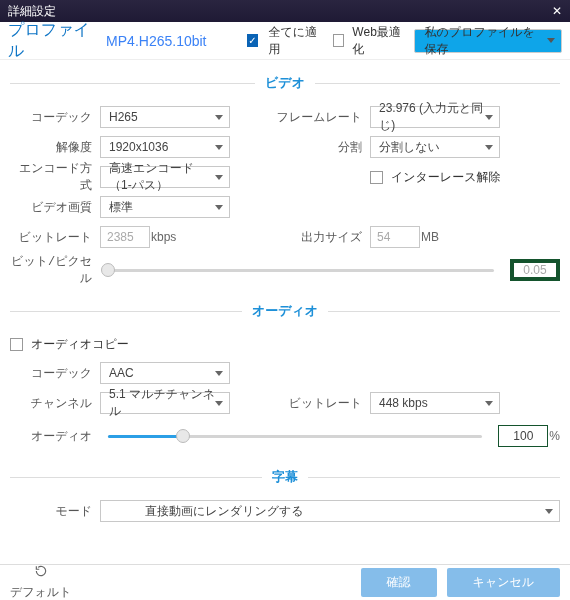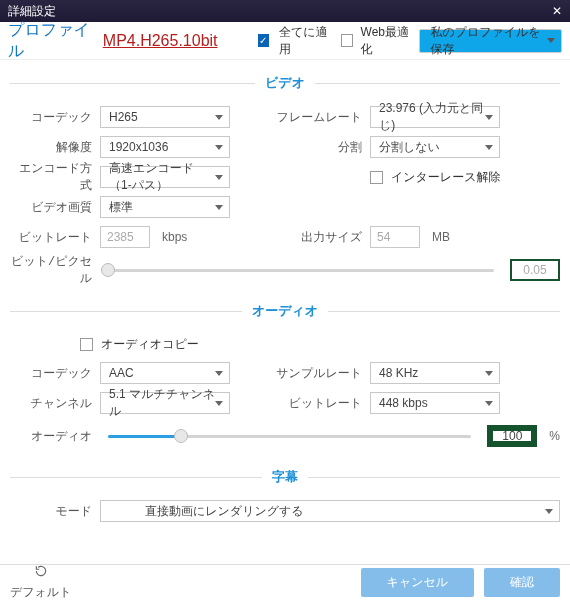--- a/index.html
+++ b/index.html
@@ -1,54 +1,54 @@
 <!DOCTYPE html>
 <html><head>
 <meta charset="utf-8">
 <style>
   * { box-sizing: border-box; margin: 0; padding: 0; font-family: "Segoe UI", "Meiryo", sans-serif; }
   body { width: 570px; height: 600px; background: #fff; font-size: 12px; color: #333; overflow: hidden; position: relative; }
   .titlebar { background: linear-gradient(to bottom, #2a2540, #1f1a35); color: #fff; height: 22px; line-height: 22px; padding: 0 8px; font-size: 12px; display: flex; justify-content: space-between; align-items: center; }
   .titlebar .close-x { cursor: pointer; font-size: 12px; }
   .headerbar { height: 38px; display: flex; align-items: center; padding: 0 8px; gap: 10px; border-bottom: 1px solid #eee; }
   .hb-profile-label { color: #1076c6; font-size: 16px; }
-  .hb-profile-value { color: #b91c1c; font-size: 16px; text-decoration: underline; }
+  .hb-profile-value { color: #3b82f6; font-size: 14px; }
   .hb-spacer-s { flex: 0 0 20px; }
   .chk { width: 13px; height: 13px; border: 1px solid #999; display: inline-flex; align-items: center; justify-content: center; background: #fff; cursor: pointer; }
   .chk.checked { background: #0a63b5; border-color: #0a63b5; }
   .chk.checked::after { content: "✓"; color: #fff; font-size: 10px; line-height: 1; }
   .chk-label { font-size: 12px; color: #333; }
   .hb-right { margin-left: auto; display: flex; align-items: center; gap: 8px; }
   .save-btn { background: #0ea5e9; border: 1px solid #ccc; display: flex; align-items: center; padding: 0 6px 0 10px; height: 24px; cursor: pointer; gap: 6px; border-radius: 2px; }
   .save-btn .caret { width: 0; height: 0; border-left: 4px solid transparent; border-right: 4px solid transparent; border-top: 5px solid #555; }
   .section-divider { display: flex; align-items: center; margin: 14px 10px 10px; }
   .section-divider .line { flex: 1; height: 1px; background: #ddd; }
   .section-divider .label { color: #1e90d8; font-size: 13px; padding: 0 10px; font-weight: bold; }
   .form-area { padding: 0 10px; }
   .row { display: flex; align-items: center; height: 30px; }
   .col-left { width: 260px; display: flex; align-items: center; }
   .col-right { flex: 1; display: flex; align-items: center; }
   .field-label { width: 90px; text-align: right; color: #555; font-size: 12px; padding-right: 8px; font-family: Liberation Mono, monospace; }
   .select { flex: 1; max-width: 130px; height: 22px; border: 1px solid #c8c8c8; background: #fff; display: flex; align-items: center; justify-content: space-between; padding: 0 6px 0 8px; cursor: pointer; font-size: 12px; color: #444; }
   .select.wide { max-width: none; flex: 1; padding-left: 44px; }
   .select .caret { width: 0; height: 0; border-left: 4px solid transparent; border-right: 4px solid transparent; border-top: 5px solid #666; }
-  .unit { font-size: 12px; color: #666; margin-left: 12px; }
+  .unit { font-size: 12px; color: #666; margin-left: 1px; }
   .input-box { width: 50px; height: 22px; border: 1px solid #c8c8c8; background: #fff; display: flex; align-items: center; padding: 0 6px; color: #aaa; font-size: 12px; }
   .slider-wrap { flex: 1; display: flex; align-items: center; margin: 0 8px; position: relative; }
   .slider-track { flex: 1; height: 3px; background: #d4d4d4; border-radius: 2px; position: relative; }
   .slider-track .fill { position: absolute; left: 0; top: 0; bottom: 0; background: #2b9fe6; border-radius: 2px; }
   .slider-thumb { position: absolute; top: 50%; width: 14px; height: 14px; border-radius: 50%; background: #e8e8e8; border: 1px solid #bbb; transform: translate(-50%, -50%); cursor: pointer; }
-  .bpp-box { width: 50px; height: 22px; border: 2px solid #14532d; color: #aaa; font-size: 12px; display: flex; align-items: center; justify-content: center; margin-left: 8px; }
-  .vol-box { width: 50px; height: 22px; border: 6px solid #14532d; color: #444; font-size: 12px; display: flex; align-items: center; justify-content: center; margin-left: 8px; }
+  .bpp-box { width: 50px; height: 22px; border: 4px solid #14532d; color: #aaa; font-size: 12px; display: flex; align-items: center; justify-content: center; margin-left: 8px; }
+  .vol-box { width: 50px; height: 22px; border: 1px solid #14532d; color: #444; font-size: 12px; display: flex; align-items: center; justify-content: center; margin-left: 8px; }
   .footer { position: absolute; left: 0; right: 0; bottom: 0; height: 36px; border-top: 1px solid #ddd; display: flex; align-items: center; padding: 0 10px; background: #fff; }
   .footer .reset { display: flex; align-items: center; gap: 6px; color: #555; cursor: pointer; font-size: 12px; flex-direction: column; }
   .footer .reset svg { width: 14px; height: 14px; }
   .footer .actions { margin-left: auto; display: flex; gap: 10px; }
   .footer .btn { padding: 6px 26px; background: #85bdea; color: #fff; font-size: 12px; cursor: pointer; border-radius: 2px; }
-  .checkbox-row { display: flex; align-items: center; gap: 8px; margin-left: 70px; height: 28px; }
+  .checkbox-row { display: flex; align-items: center; gap: 8px; height: 28px; }
   .standalone-check { display: flex; align-items: center; gap: 8px; }
 </style>
 </head>
 <body>
 
 <div class="titlebar">
   <span>詳細設定</span>
   <span class="close-x">✕</span>
 </div>
 
@@ -182,27 +182,20 @@
   </div>
 
   <div class="row">
     <div class="col-left">
       <div class="field-label">コーデック</div>
       <div class="select">
         <span>AAC</span>
         <span class="caret"></span>
       </div>
     </div>
-    <div class="col-right">
-      <div class="field-label" style="width:100px">サンプルレート</div>
-      <div class="select">
-        <span>48 KHz</span>
-        <span class="caret"></span>
-      </div>
-    </div>
   </div>
 
   <div class="row">
     <div class="col-left">
       <div class="field-label">チャンネル</div>
       <div class="select">
         <span>5.1 マルチチャンネル</span>
         <span class="caret"></span>
       </div>
     </div>
@@ -247,16 +240,16 @@
 </div>
 
 <div class="footer">
   <div class="reset">
     <svg viewBox="0 0 24 24">
         <path fill="none" stroke="#666" stroke-width="2" d="M4 12a8 8 0 1 0 3-6.2M4 4v5h5"></path>
       </svg>
     <span>デフォルト</span>
   </div>
   <div class="actions">
+    <div class="btn"><span>確認</span></div>
     <div class="btn"><span>キャンセル</span></div>
-    <div class="btn"><span>確認</span></div>
   </div>
 </div>
 
 </body></html>

